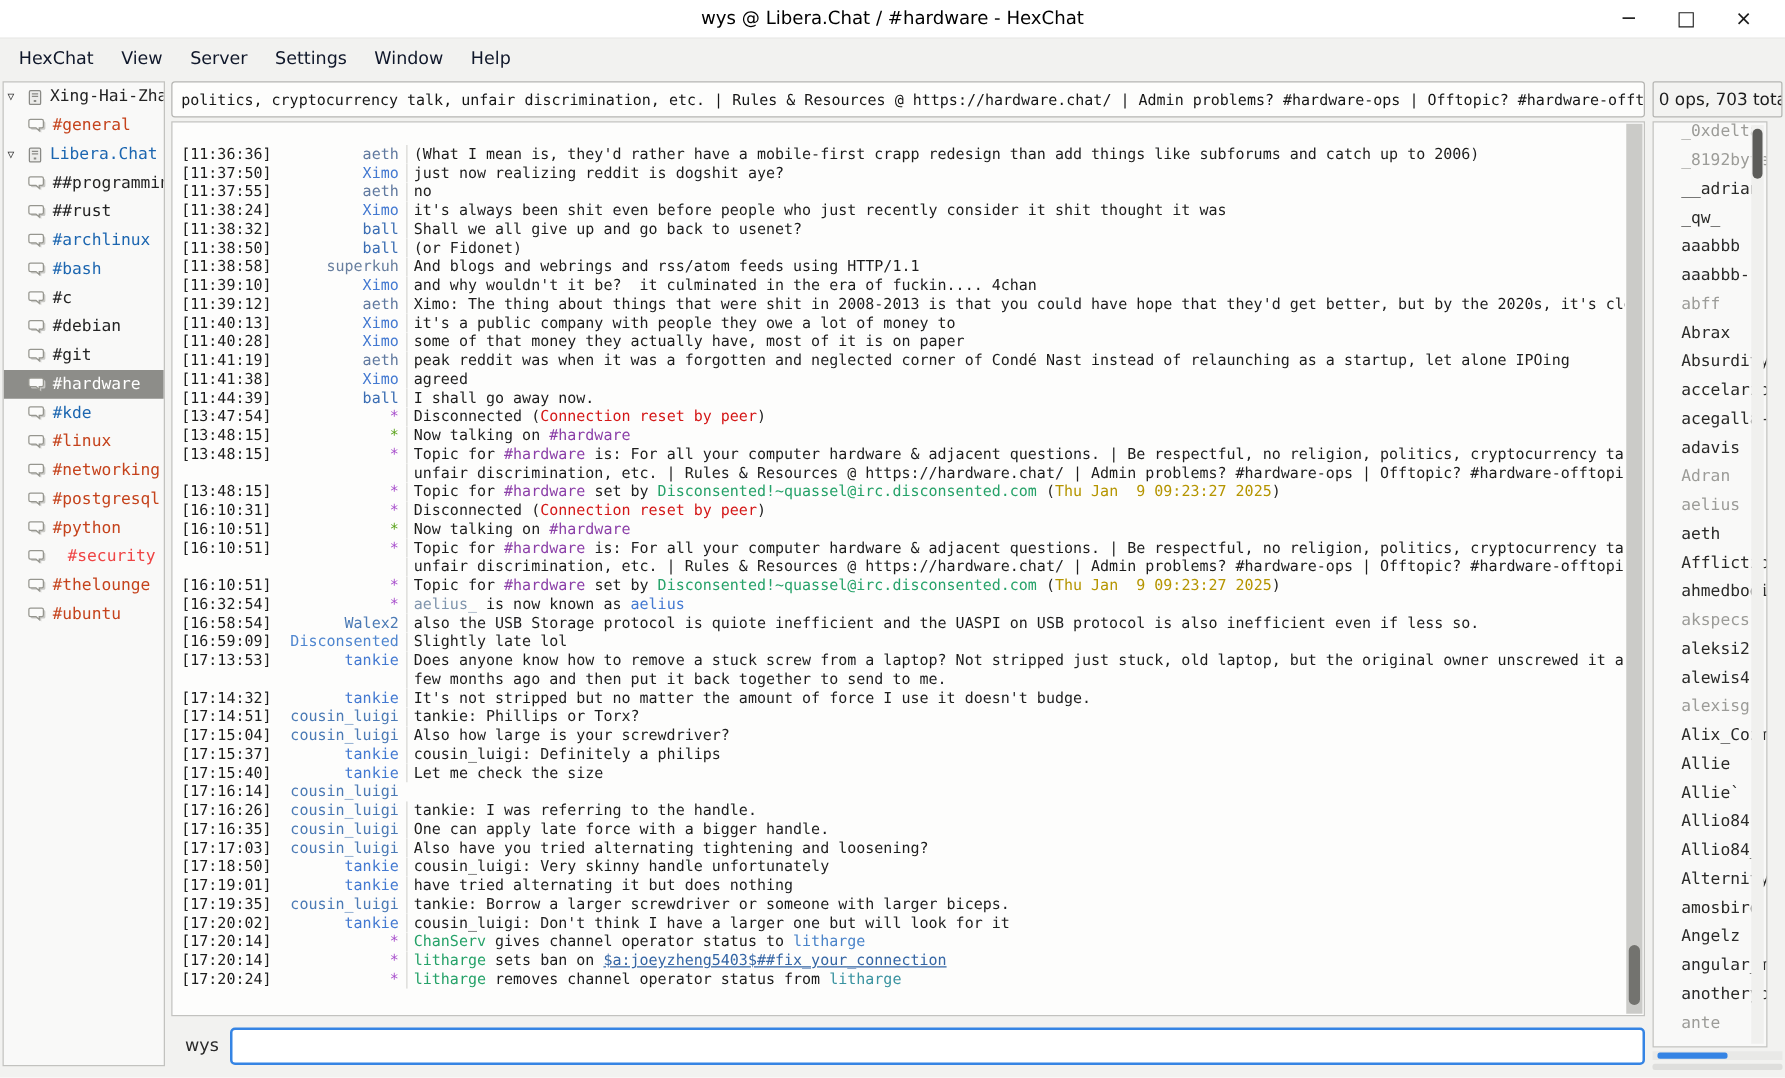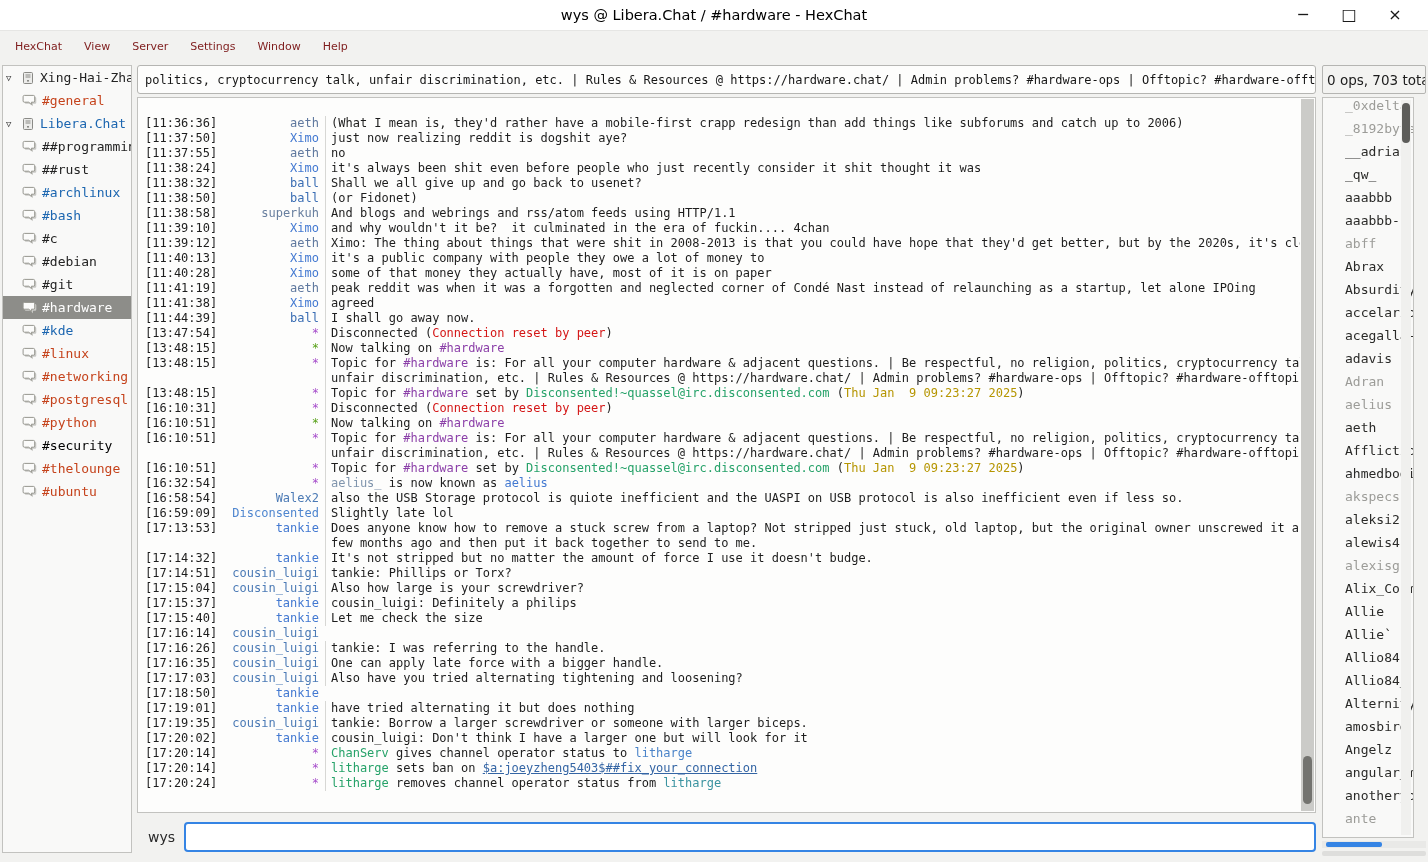--- a/index.html
+++ b/index.html
@@ -10,21 +10,21 @@
   }
   
   .titlebar{height:30px;background:#ffffff;position:relative;
     display:flex;align-items:center;justify-content:center;
     border-bottom:1px solid #e6e6e4;}
   .title-text{font-weight:normal;font-size:14.5px;color:#000;}
   .win-controls{position:absolute;right:10px;top:0;height:30px;display:flex;align-items:center;gap:0;}
   .win-btn{width:46px;text-align:center;font-size:16px;color:#1a1a1a;line-height:30px;}
   
   .menubar{height:31px;display:flex;align-items:center;padding-left:4px;background:#f2f2f0;}
-  .menu-item{padding:4px 11px;font-size:11px;color:#7f1d1d;}
+  .menu-item{padding:4px 11px;font-size:14px;color:#0f172a;}
   
   .pane{position:absolute;background:#f9f9f8;border:1px solid #c2c2bf;box-sizing:border-box;}
   
   .tree-pane{left:2px;top:65px;width:130px;height:788px;overflow:hidden;}
   .tree-row{height:23px;display:flex;align-items:center;font:13px "DejaVu Sans Mono",monospace;white-space:pre;overflow:hidden;}
   .tree-row .expander{width:15px;padding-left:3px;font-size:9px;color:#333;flex:none;}
   .tree-row .tspacer{width:18px;flex:none;}
   .tree-row .ticon{flex:none;margin-right:5px;display:flex;align-items:center;}
   .tree-row.selected{background:#8d8d89;}
   .tree-label{overflow:hidden;}
@@ -149,21 +149,21 @@
           <path d="M5 3 h9 a1.3 1.3 0 0 1 1.3 1.3 v4.2 a1.3 1.3 0 0 1 -1.3 1.3 h-2 v2.4 l-2.6-2.4 h-4.4 a1.3 1.3 0 0 1 -1.3-1.3 v-4.2 a1.3 1.3 0 0 1 1.3-1.3 z" fill="#c9c9c6"></path>
           <path d="M3.4 1.4 h9 a1.3 1.3 0 0 1 1.3 1.3 v4.2 a1.3 1.3 0 0 1 -1.3 1.3 h-2 v2.4 l-2.6-2.4 h-4.4 a1.3 1.3 0 0 1 -1.3-1.3 v-4.2 a1.3 1.3 0 0 1 1.3-1.3 z" fill="#fbfbfa" stroke="#96968f"></path>
         </svg></span><span class="tree-label" style="color: rgb(197, 67, 28);">#postgresql</span></div>
     <div class="tree-row"><span class="tspacer"></span><span class="ticon"><svg width="16" height="14" viewBox="0 0 16 14">
           <path d="M5 3 h9 a1.3 1.3 0 0 1 1.3 1.3 v4.2 a1.3 1.3 0 0 1 -1.3 1.3 h-2 v2.4 l-2.6-2.4 h-4.4 a1.3 1.3 0 0 1 -1.3-1.3 v-4.2 a1.3 1.3 0 0 1 1.3-1.3 z" fill="#c9c9c6"></path>
           <path d="M3.4 1.4 h9 a1.3 1.3 0 0 1 1.3 1.3 v4.2 a1.3 1.3 0 0 1 -1.3 1.3 h-2 v2.4 l-2.6-2.4 h-4.4 a1.3 1.3 0 0 1 -1.3-1.3 v-4.2 a1.3 1.3 0 0 1 1.3-1.3 z" fill="#fbfbfa" stroke="#96968f"></path>
         </svg></span><span class="tree-label" style="color: rgb(197, 67, 28);">#python</span></div>
     <div class="tree-row"><span class="tspacer"></span><span class="ticon"><svg width="16" height="14" viewBox="0 0 16 14">
           <path d="M5 3 h9 a1.3 1.3 0 0 1 1.3 1.3 v4.2 a1.3 1.3 0 0 1 -1.3 1.3 h-2 v2.4 l-2.6-2.4 h-4.4 a1.3 1.3 0 0 1 -1.3-1.3 v-4.2 a1.3 1.3 0 0 1 1.3-1.3 z" fill="#c9c9c6"></path>
           <path d="M3.4 1.4 h9 a1.3 1.3 0 0 1 1.3 1.3 v4.2 a1.3 1.3 0 0 1 -1.3 1.3 h-2 v2.4 l-2.6-2.4 h-4.4 a1.3 1.3 0 0 1 -1.3-1.3 v-4.2 a1.3 1.3 0 0 1 1.3-1.3 z" fill="#fbfbfa" stroke="#96968f"></path>
-        </svg></span><span class="tree-label" style="color: #000000;">#security</span></div>
+        </svg></span><span class="tree-label" style="color: #ef4444; margin-left: 12px;">#security</span></div>
     <div class="tree-row"><span class="tspacer"></span><span class="ticon"><svg width="16" height="14" viewBox="0 0 16 14">
           <path d="M5 3 h9 a1.3 1.3 0 0 1 1.3 1.3 v4.2 a1.3 1.3 0 0 1 -1.3 1.3 h-2 v2.4 l-2.6-2.4 h-4.4 a1.3 1.3 0 0 1 -1.3-1.3 v-4.2 a1.3 1.3 0 0 1 1.3-1.3 z" fill="#c9c9c6"></path>
           <path d="M3.4 1.4 h9 a1.3 1.3 0 0 1 1.3 1.3 v4.2 a1.3 1.3 0 0 1 -1.3 1.3 h-2 v2.4 l-2.6-2.4 h-4.4 a1.3 1.3 0 0 1 -1.3-1.3 v-4.2 a1.3 1.3 0 0 1 1.3-1.3 z" fill="#fbfbfa" stroke="#96968f"></path>
         </svg></span><span class="tree-label" style="color: rgb(197, 67, 28);">#thelounge</span></div>
     <div class="tree-row"><span class="tspacer"></span><span class="ticon"><svg width="16" height="14" viewBox="0 0 16 14">
           <path d="M5 3 h9 a1.3 1.3 0 0 1 1.3 1.3 v4.2 a1.3 1.3 0 0 1 -1.3 1.3 h-2 v2.4 l-2.6-2.4 h-4.4 a1.3 1.3 0 0 1 -1.3-1.3 v-4.2 a1.3 1.3 0 0 1 1.3-1.3 z" fill="#c9c9c6"></path>
           <path d="M3.4 1.4 h9 a1.3 1.3 0 0 1 1.3 1.3 v4.2 a1.3 1.3 0 0 1 -1.3 1.3 h-2 v2.4 l-2.6-2.4 h-4.4 a1.3 1.3 0 0 1 -1.3-1.3 v-4.2 a1.3 1.3 0 0 1 1.3-1.3 z" fill="#fbfbfa" stroke="#96968f"></path>
         </svg></span><span class="tree-label" style="color: rgb(197, 67, 28);">#ubuntu</span></div>
   </div>
 
@@ -205,21 +205,21 @@
       <div class="cline"><span class="c-time"></span><span class="c-nick"></span><span class="c-msg"><span>few months ago and then put it back together to send to me.</span></span></div>
       <div class="cline"><span class="c-time">[17:14:32]</span><span class="c-nick" style="color: rgb(67, 121, 209);">tankie</span><span class="c-msg"><span>It's not stripped but no matter the amount of force I use it doesn't budge.</span></span></div>
       <div class="cline"><span class="c-time">[17:14:51]</span><span class="c-nick" style="color: rgb(75, 122, 181);">cousin_luigi</span><span class="c-msg"><span>tankie: Phillips or Torx?</span></span></div>
       <div class="cline"><span class="c-time">[17:15:04]</span><span class="c-nick" style="color: rgb(75, 122, 181);">cousin_luigi</span><span class="c-msg"><span>Also how large is your screwdriver?</span></span></div>
       <div class="cline"><span class="c-time">[17:15:37]</span><span class="c-nick" style="color: rgb(67, 121, 209);">tankie</span><span class="c-msg"><span>cousin_luigi: Definitely a philips</span></span></div>
       <div class="cline"><span class="c-time">[17:15:40]</span><span class="c-nick" style="color: rgb(67, 121, 209);">tankie</span><span class="c-msg"><span>Let me check the size</span></span></div>
       <div class="cline"><span class="c-time">[17:16:14]</span><span class="c-nick" style="color: rgb(75, 122, 181);">cousin_luigi</span></div>
       <div class="cline"><span class="c-time">[17:16:26]</span><span class="c-nick" style="color: rgb(75, 122, 181);">cousin_luigi</span><span class="c-msg"><span>tankie: I was referring to the handle.</span></span></div>
       <div class="cline"><span class="c-time">[17:16:35]</span><span class="c-nick" style="color: rgb(75, 122, 181);">cousin_luigi</span><span class="c-msg"><span>One can apply late force with a bigger handle.</span></span></div>
       <div class="cline"><span class="c-time">[17:17:03]</span><span class="c-nick" style="color: rgb(75, 122, 181);">cousin_luigi</span><span class="c-msg"><span>Also have you tried alternating tightening and loosening?</span></span></div>
-      <div class="cline"><span class="c-time">[17:18:50]</span><span class="c-nick" style="color: rgb(67, 121, 209);">tankie</span></div>
+      <div class="cline"><span class="c-time">[17:18:50]</span><span class="c-nick" style="color: rgb(67, 121, 209);">tankie</span><span class="c-msg"><span>cousin_luigi: Very skinny handle unfortunately</span></span></div>
       <div class="cline"><span class="c-time">[17:19:01]</span><span class="c-nick" style="color: rgb(67, 121, 209);">tankie</span><span class="c-msg"><span>have tried alternating it but does nothing</span></span></div>
       <div class="cline"><span class="c-time">[17:19:35]</span><span class="c-nick" style="color: rgb(75, 122, 181);">cousin_luigi</span><span class="c-msg"><span>tankie: Borrow a larger screwdriver or someone with larger biceps.</span></span></div>
       <div class="cline"><span class="c-time">[17:20:02]</span><span class="c-nick" style="color: rgb(67, 121, 209);">tankie</span><span class="c-msg"><span>cousin_luigi: Don't think I have a larger one but will look for it</span></span></div>
       <div class="cline"><span class="c-time">[17:20:14]</span><span class="c-nick" style="color: rgb(166, 76, 203);">*</span><span class="c-msg"><span style="color: rgb(38, 162, 105);">ChanServ</span><span> gives channel operator status to </span><span style="color: rgb(75, 132, 201);">litharge</span></span></div>
       <div class="cline"><span class="c-time">[17:20:14]</span><span class="c-nick" style="color: rgb(166, 76, 203);">*</span><span class="c-msg"><span style="color: rgb(38, 162, 105);">litharge</span><span> sets ban on </span><span style="color: rgb(52, 101, 164); text-decoration: underline;">$a:joeyzheng5403$##fix_your_connection</span></span></div>
       <div class="cline"><span class="c-time">[17:20:24]</span><span class="c-nick" style="color: rgb(166, 76, 203);">*</span><span class="c-msg"><span style="color: rgb(38, 162, 105);">litharge</span><span> removes channel operator status from </span><span style="color: rgb(58, 147, 160);">litharge</span></span></div>
     </div>
   <div class="chat-vscroll">
     <div class="thumb"></div>
   </div>

